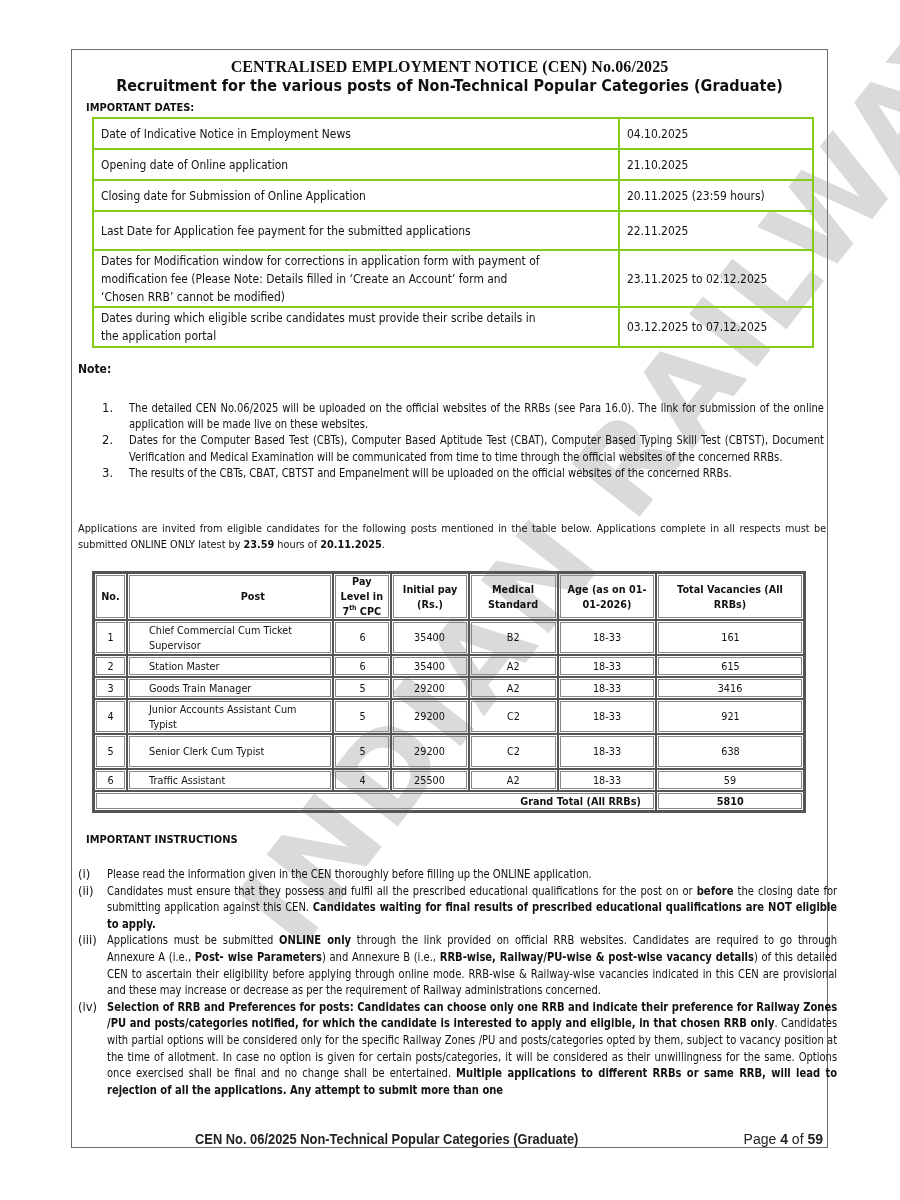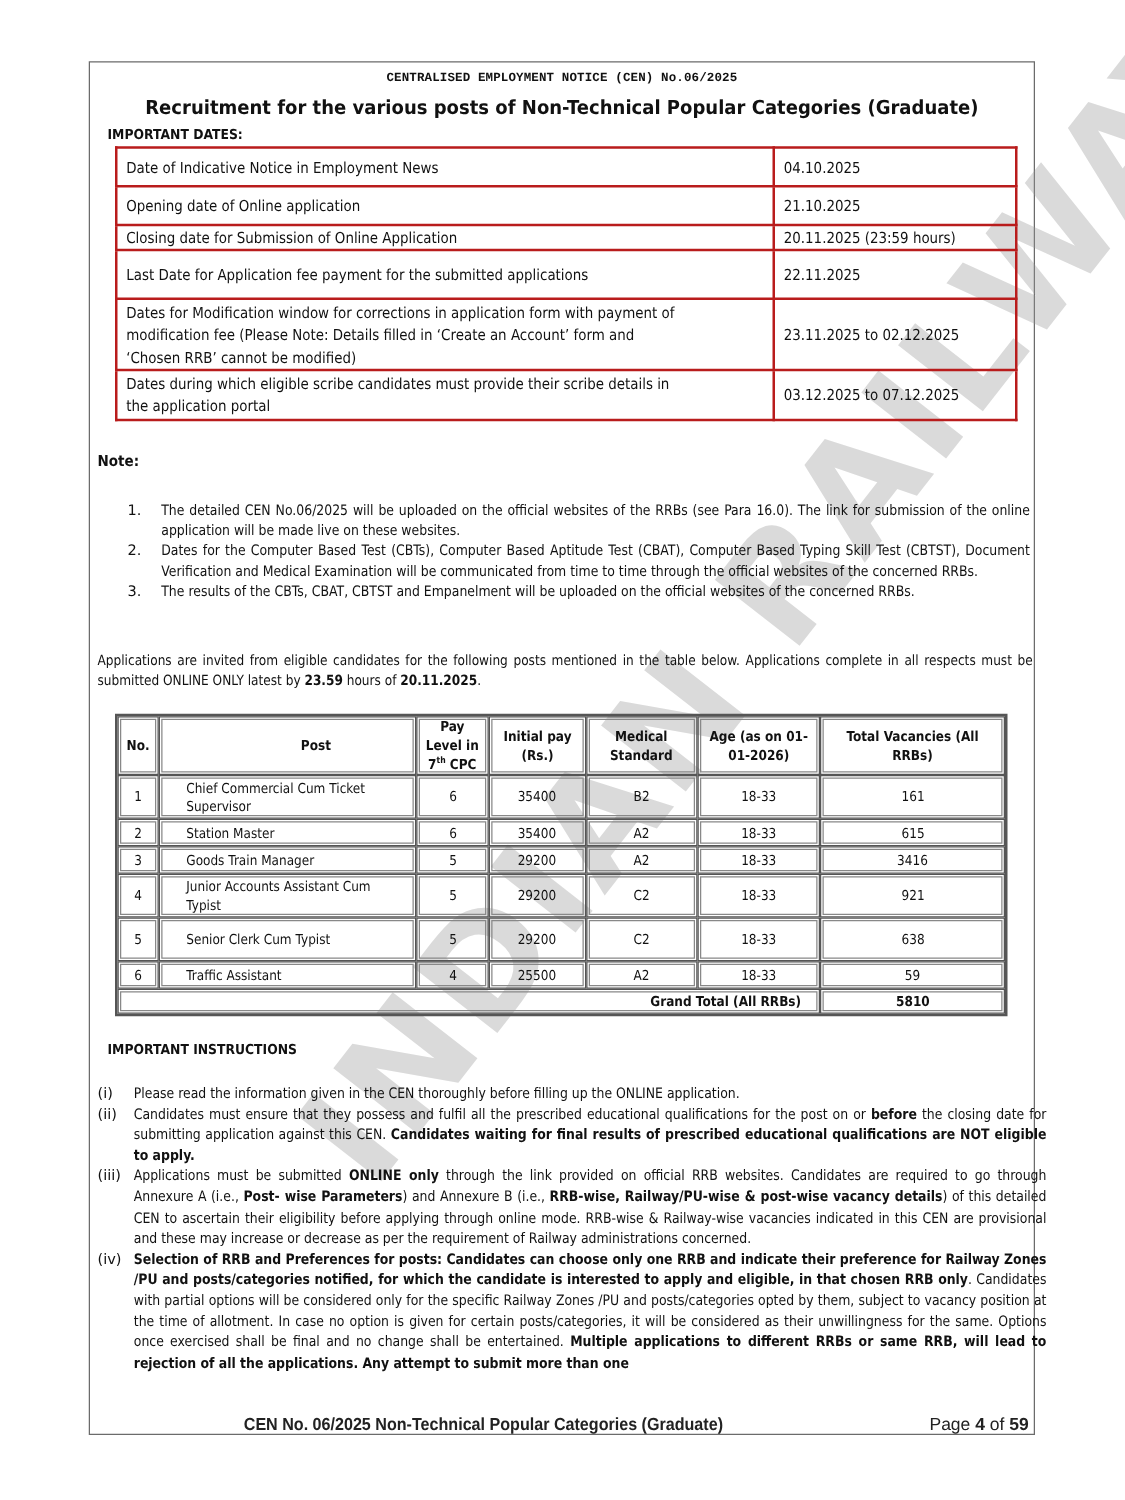--- a/index.html
+++ b/index.html
@@ -1,31 +1,31 @@
 <!DOCTYPE html>
 <html><head>
 <meta charset="utf-8">
 <style>
   html, body { margin: 0; padding: 0; background: #ffffff; }
   body { width: 900px; height: 1200px; position: relative; overflow: hidden;
          font-family: "Liberation Sans", sans-serif; color: #111; }
   .page-frame { position: absolute; left: 71px; top: 49px; width: 757px; height: 1099px;
                 border: 1px solid #6b6b6b; box-sizing: border-box; }
   .cen-title { position: absolute; left: 71px; width: 757px; top: 58px; text-align: center;
-               font-family: Liberation Mono, monospace; font-weight: bold; font-size: 10px; letter-spacing: 0.1px; }
+               font-family: Liberation Serif, serif; font-weight: bold; font-size: 16px; letter-spacing: 0.1px; }
   .cen-subtitle { position: absolute; left: 71px; width: 757px; top: 77px; text-align: center;
                   font-family: "DejaVu Sans", sans-serif; font-weight: bold; font-size: 15.5px; transform: scaleX(0.93); transform-origin: center; }
   .section-label { position: absolute; left: 86px; font-family: "DejaVu Sans", sans-serif; font-weight: bold;
                    font-size: 11px; transform: scaleX(0.9); transform-origin: left; }
   .body-text { font-family: "DejaVu Sans", sans-serif; font-size: 11.3px; line-height: 16px; }
   .cond { transform: scaleX(0.86); transform-origin: left top; }
 
   
   .dates-table { position: absolute; left: 92px; top: 117px; width: 722px; border-collapse: collapse; }
-  .dates-table td { border: 2px solid #b91c1c; padding: 0 7px; font-family: "DejaVu Sans", sans-serif; font-size: 12.2px;
+  .dates-table td { border: 2px solid #84cc16; padding: 0 7px; font-family: "DejaVu Sans", sans-serif; font-size: 12.2px;
                     line-height: 18px; vertical-align: middle; }
   .dates-table td.k { width: 451px; }
   .dates-table td .in { display: inline-block; transform: scaleX(0.88); transform-origin: left center; white-space: nowrap; }
   .dates-table td.k .in.wrap { white-space: normal; width: 510px; }
 
   
   .note-head { position: absolute; left: 78px; top: 362px; font-family: "DejaVu Sans", sans-serif; font-weight: bold; font-size: 12px; transform: scaleX(0.9); transform-origin: left; }
   .notes { position: absolute; left: 102px; top: 400px; width: 840px; margin: 0; padding: 0; list-style: none; }
   .notes li { position: relative; padding-left: 27px; font-family: "DejaVu Sans", sans-serif; font-size: 11.6px; line-height: 16.2px; }
   .notes li .num { position: absolute; left: 0; top: 0; }
@@ -75,21 +75,21 @@
 <table class="dates-table">
   <tbody id="dates-body">
       <tr style="height: 31px;">
         <td class="k"><span class="in">Date of Indicative Notice in Employment News</span></td>
         <td><span class="in">04.10.2025</span></td>
       </tr>
       <tr style="height: 31px;">
         <td class="k"><span class="in">Opening date of Online application</span></td>
         <td><span class="in">21.10.2025</span></td>
       </tr>
-      <tr style="height: 20px;">
+      <tr style="height: 31px;">
         <td class="k"><span class="in">Closing date for Submission of Online Application</span></td>
         <td><span class="in">20.11.2025 (23:59 hours)</span></td>
       </tr>
       <tr style="height: 39px;">
         <td class="k"><span class="in">Last Date for Application fee payment for the submitted applications</span></td>
         <td><span class="in">22.11.2025</span></td>
       </tr>
       <tr style="height: 57px;">
         <td class="k"><span class="in wrap">Dates for Modification window for corrections in application form with payment of modification fee (Please Note: Details filled in ‘Create an Account’ form and ‘Chosen RRB’ cannot be modified)</span></td>
         <td><span class="in">23.11.2025 to 02.12.2025</span></td>

